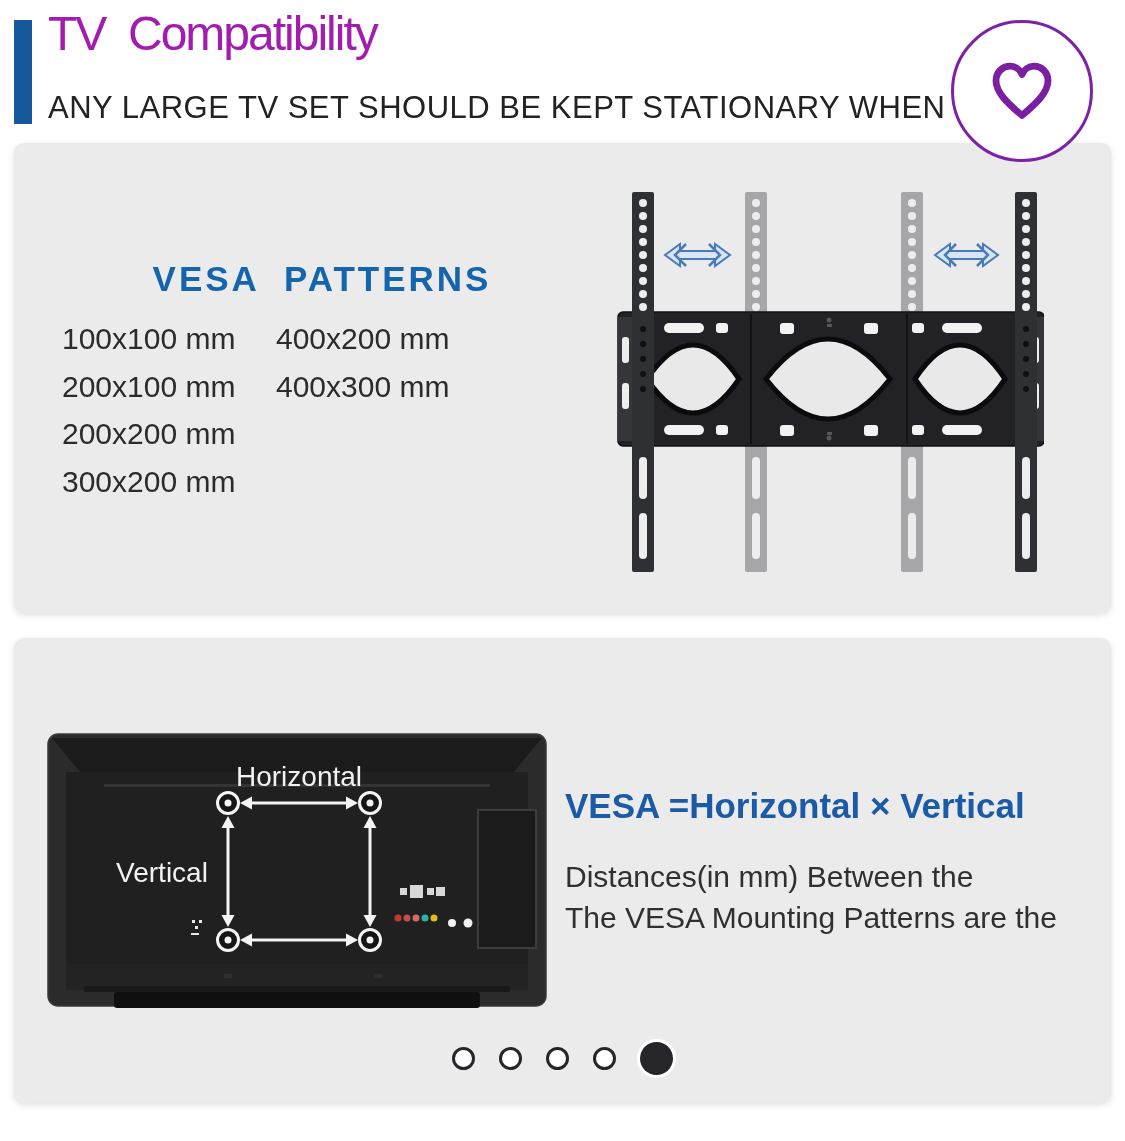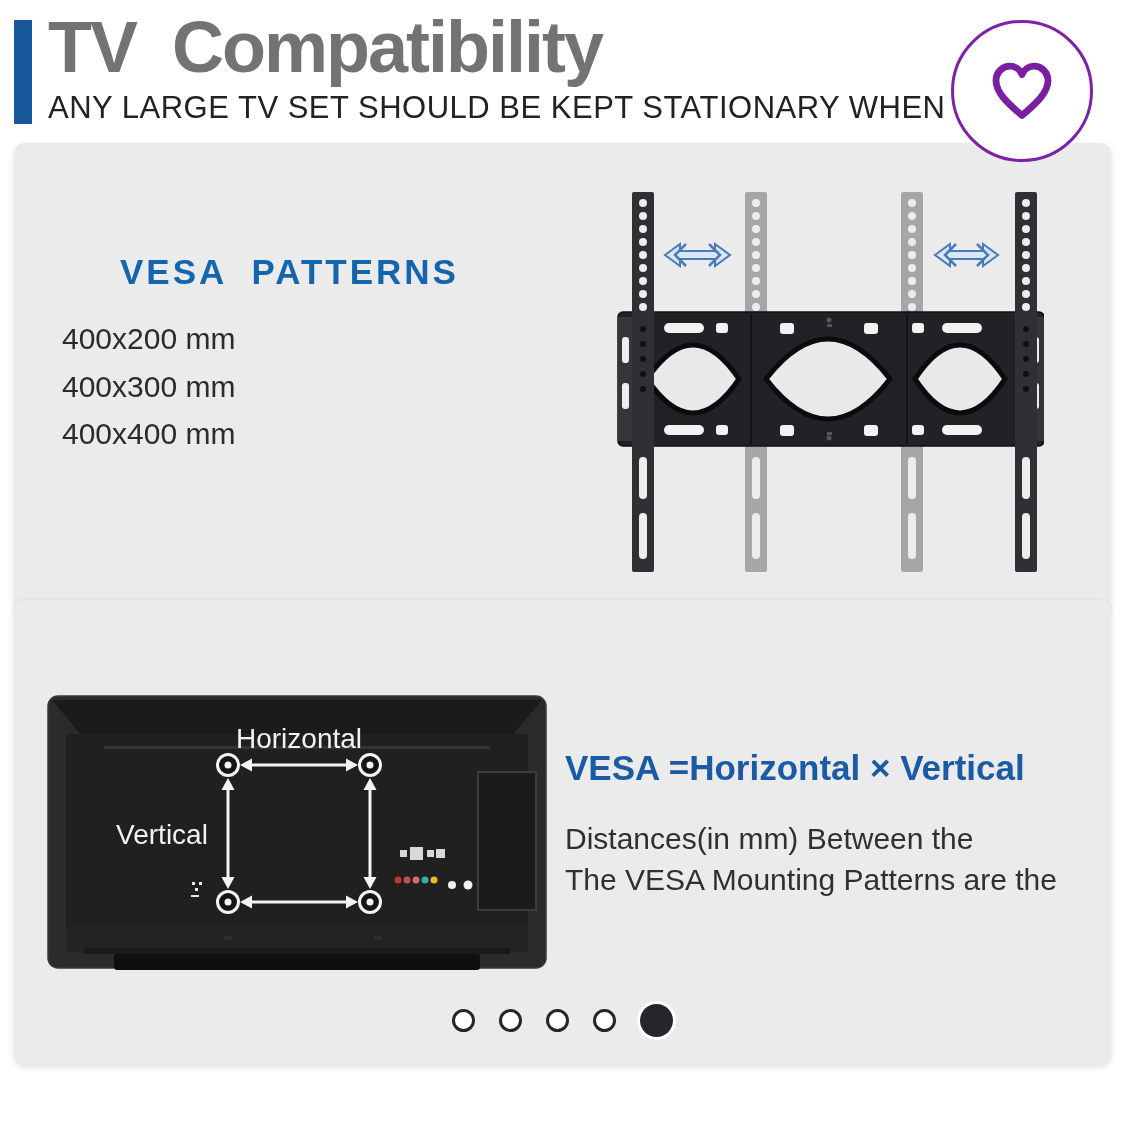--- a/index.html
+++ b/index.html
@@ -1,37 +1,37 @@
 <!DOCTYPE html>
 <html><head>
 <meta charset="utf-8">
 <style>
   html,body{margin:0;padding:0;background:#ffffff;}
   .page{position:relative;width:1125px;height:1141px;background:#ffffff;overflow:hidden;
         font-family:"Liberation Sans", sans-serif;color:#262626;}
 
   
   .accent-bar{position:absolute;left:14px;top:20px;width:18px;height:104px;background:#17579c;}
-  .title{position:absolute;left:48px;top:6px;margin:0;font-size:72px;font-weight:bold;
-         letter-spacing:-2px;color:#737373;white-space:pre;}
+  .title{position:absolute;left:48px;top:6px;margin:0;font-size:48px;font-weight:normal;
+         letter-spacing:-2px;color:#a21caf;white-space:pre;}
   .subtitle{position:absolute;left:48px;top:90px;font-size:31px;color:#222;white-space:pre;letter-spacing:.5px;}
 
   
   .wishlist{position:absolute;left:951px;top:20px;width:142px;height:142px;border-radius:50%;
             background:#ffffff;border:3px solid #7d22a8;display:flex;align-items:center;
             justify-content:center;cursor:pointer;z-index:6;padding:0;}
 
   
   .panel{position:absolute;left:14px;width:1097px;background:#ebebec;border-radius:10px;
          box-shadow:0 2px 6px rgba(0,0,0,.13);}
   .panel-vesa{top:143px;height:470px;}
-  .panel-explain{top:600px;height:465px;}
-
-  
-  .vesa-heading{position:absolute;left:105px;top:108px;width:390px;margin:1px;text-align:left;
+  .panel-explain{top:638px;height:465px;}
+
+  
+  .vesa-heading{position:absolute;left:105px;top:108px;width:390px;margin:8px;text-align:center;
                 font-size:35px;font-weight:bold;letter-spacing:3px;color:#1465ad;white-space:pre;}
   .sizes{position:absolute;left:48px;top:172px;display:grid;grid-template-columns:214px auto;
          font-size:30px;color:#2b2b2b;}
   .sizes div{line-height:47.5px;}
   .bracket-svg{position:absolute;left:598px;top:44px;}
 
   
   .tv-svg{position:absolute;left:30px;top:90px;}
   .formula-heading{position:absolute;left:551px;top:148px;margin:0;font-size:35px;font-weight:bold;
                    color:#1b5ba6;white-space:pre;text-align:center;}
@@ -55,24 +55,29 @@
 
   <button class="wishlist">
     <svg width="64" height="60" viewBox="0 0 32 30">
       <path d="M16 27.2 C8.6 21 3 15.6 3 9.9 C3 5.6 6.3 2.6 10 2.6 C12.7 2.6 15 4.3 16 6.8 C17 4.3 19.3 2.6 22 2.6 C25.7 2.6 29 5.6 29 9.9 C29 15.6 23.4 21 16 27.2 Z" fill="none" stroke="#7b1fa2" stroke-width="3.4" stroke-linejoin="round"></path>
     </svg>
   </button>
 
   <section class="panel panel-vesa">
     <h2 class="vesa-heading">VESA  PATTERNS</h2>
     <div class="sizes">
+      <div id="sizes-left">
+          <div>100x100 mm</div>
+          <div>200x100 mm</div>
+          <div>200x200 mm</div>
+          <div>300x200 mm</div>
+        </div>
       <div id="sizes-right">
           <div>400x200 mm</div>
           <div>400x300 mm</div>
-          <div>400x400 mm</div>
         </div>
     </div>
 
     <svg id="bracket" class="bracket-svg" width="432" height="392" viewBox="0 0 432 392">
 
       <g id="rails-back">
           <rect x="133" y="5" width="22" height="380" rx="2" fill="#a6a6a8"></rect>
           <circle cx="144" cy="16" r="4" fill="#ededee"></circle>
           <circle cx="144" cy="29" r="4" fill="#ededee"></circle>
           <circle cx="144" cy="42" r="4" fill="#ededee"></circle>

